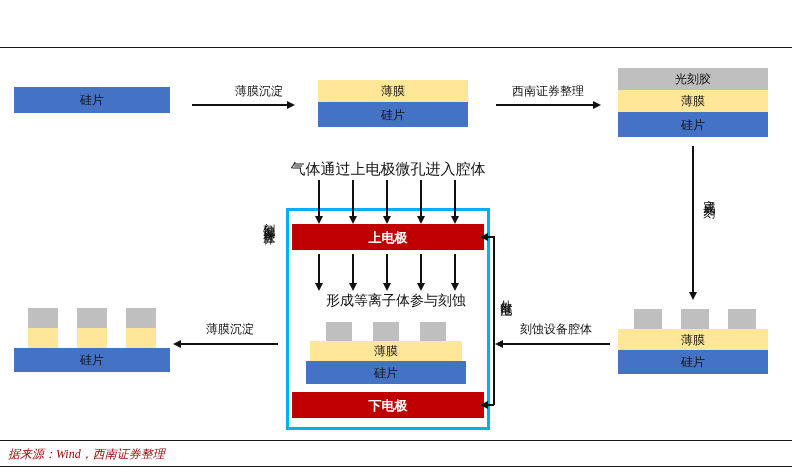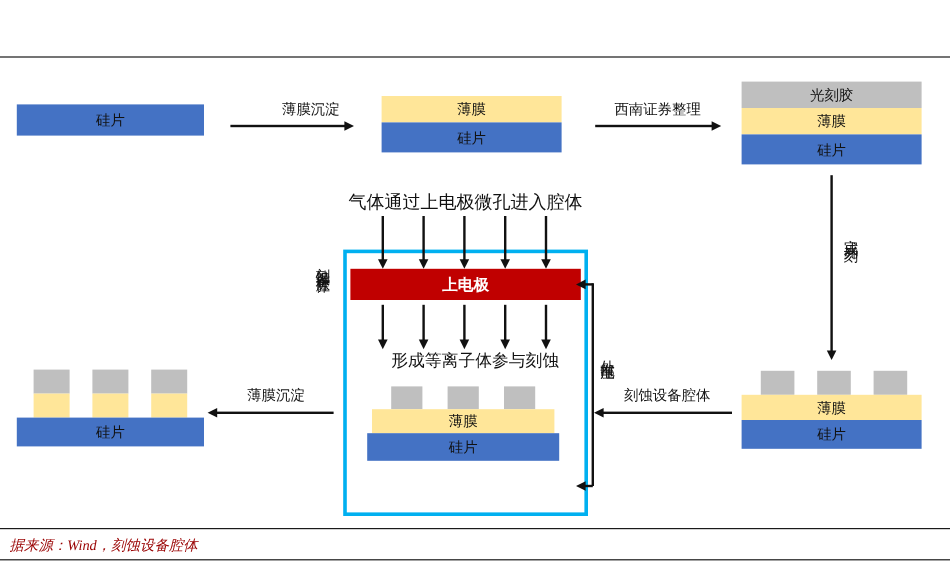--- a/index.html
+++ b/index.html
@@ -107,34 +107,35 @@
   <div class="vline arrow-d" style="left:420px;top:254px;height:30px"></div>
   <div class="vline arrow-d" style="left:454px;top:254px;height:30px"></div>
   <div class="lbl" style="left:286px;top:292px;width:220px;font-size:14px">形成等离子体参与刻蚀</div>
 
   <div class="blk gray" style="left:326px;top:322px;width:26px;height:19px"></div>
   <div class="blk gray" style="left:373px;top:322px;width:26px;height:19px"></div>
   <div class="blk gray" style="left:420px;top:322px;width:26px;height:19px"></div>
   <div class="blk yellow" style="left:310px;top:341px;width:152px;height:20px">薄膜</div>
   <div class="blk blue" style="left:306px;top:361px;width:160px;height:23px">硅片</div>
 
+  <div class="blk red" style="left:292px;top:392px;width:192px;height:26px">下电极</div>
 
   <div class="vline" style="left:493px;top:236px;height:169px"></div>
   <div class="hline arrow-l" style="left:487px;top:236px;width:7px"></div>
   <div class="hline arrow-l" style="left:487px;top:404px;width:7px"></div>
   <div class="vtext" style="left:499px;top:290px">外部电压</div>
 
   <div class="lbl" style="left:184px;top:322px;width:92px">薄膜沉淀</div>
   <div class="hline arrow-l" style="left:180px;top:343px;width:98px"></div>
 
   <div class="blk gray" style="left:28px;top:308px;width:30px;height:20px"></div>
   <div class="blk gray" style="left:77px;top:308px;width:30px;height:20px"></div>
   <div class="blk gray" style="left:126px;top:308px;width:30px;height:20px"></div>
   <div class="blk yellow" style="left:28px;top:328px;width:30px;height:20px"></div>
   <div class="blk yellow" style="left:77px;top:328px;width:30px;height:20px"></div>
   <div class="blk yellow" style="left:126px;top:328px;width:30px;height:20px"></div>
   <div class="blk blue" style="left:14px;top:348px;width:156px;height:24px">硅片</div>
 
   <div class="rule" style="top:440px"></div>
-  <div class="source">据来源：Wind，刻蚀设备腔体</div>
+  <div class="source">据来源：Wind，西南证券整理</div>
   <div class="rule" style="top:466px"></div>
 
 </div>
 
 </body></html>

